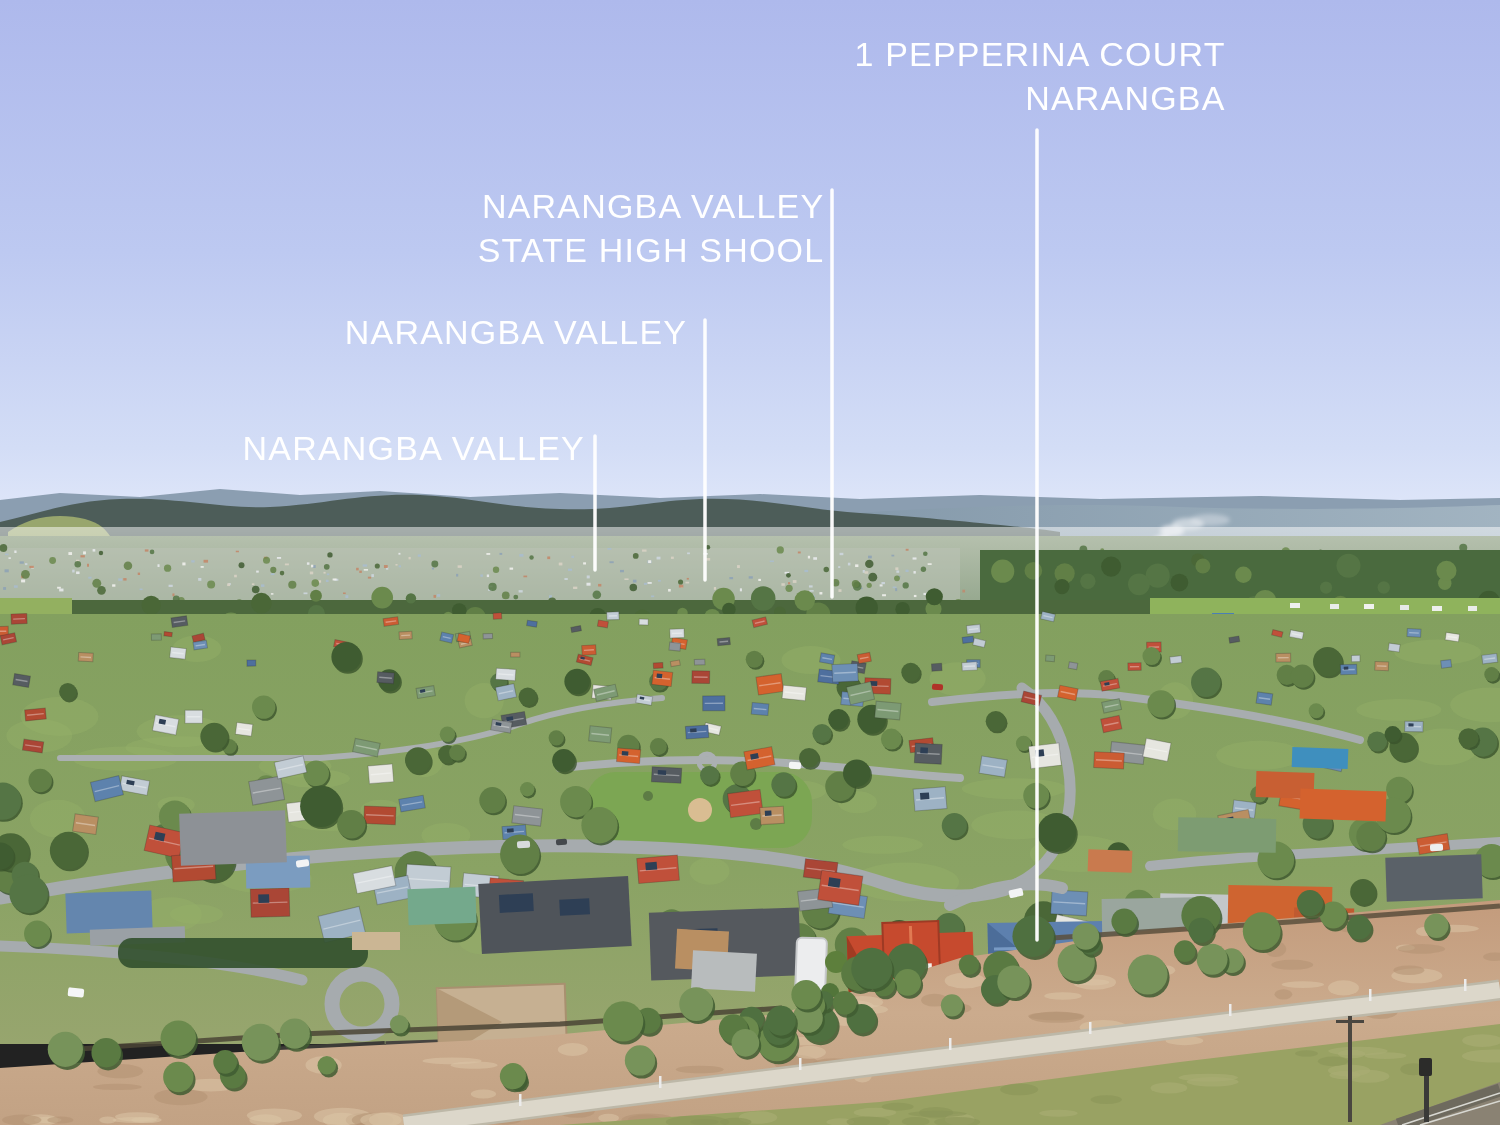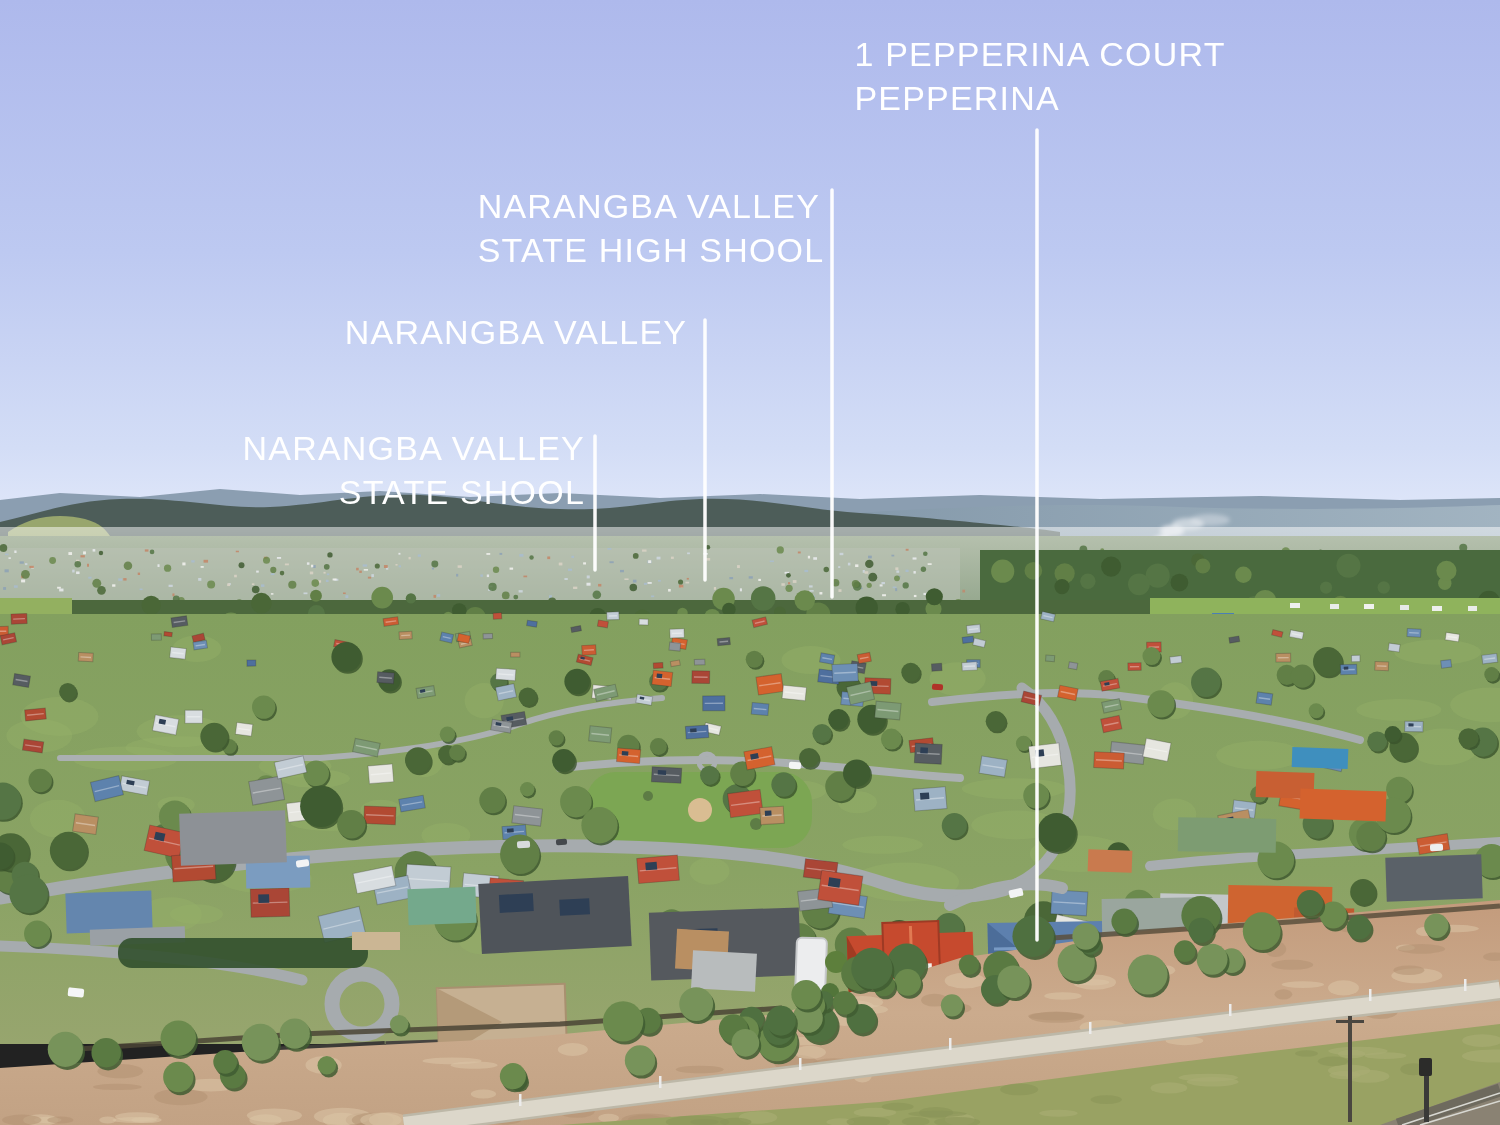--- a/index.html
+++ b/index.html
@@ -1,20 +1,20 @@
 <!DOCTYPE html>
 <html style="--label-color: #ffffff;"><head>
 <meta charset="utf-8">
 <style>
   html,body{margin:0;padding:0;background:#222;}
   .stage{position:relative;width:1500px;height:1125px;overflow:hidden;
          font-family:"Liberation Sans","DejaVu Sans",sans-serif;}
   .stage svg{position:absolute;inset:0;display:block;}
   .annotation{position:absolute;color:var(--label-color,#fff);font-size:34px;line-height:44px;
-              letter-spacing:1.2px;font-weight:400;text-align:left;white-space:nowrap;
+              letter-spacing:1.2px;font-weight:400;text-align:right;white-space:nowrap;
               -webkit-font-smoothing:antialiased;}
   .annotation.right{text-align:right;}
 </style>
 </head>
 <body>
 
 <div class="stage">
 <svg viewBox="0 0 1500 1125" width="1500" height="1125" preserveAspectRatio="none">
   <defs>
     <linearGradient id="skyGrad" x1="0" y1="0" x2="0" y2="1">
@@ -1654,26 +1654,25 @@
   <g stroke="#ffffff" stroke-width="3.5" stroke-linecap="round" opacity="0.96">
     <line x1="1037" y1="130" x2="1037" y2="940"></line>
     <line x1="832" y1="190" x2="832" y2="597"></line>
     <line x1="705" y1="320" x2="705" y2="580"></line>
     <line x1="595" y1="436" x2="595" y2="570"></line>
   </g>
 </svg>
 
 <div class="annotation" style="left:1040px;top:32px;transform:translateX(-50%);">
   <div>1 PEPPERINA COURT</div>
-  <div>PEPPERINA</div>
+  <div>NARANGBA</div>
 </div>
 <div class="annotation" style="left:651px;top:184px;transform:translateX(-50%);">
   <div>NARANGBA VALLEY</div>
   <div>STATE HIGH SHOOL</div>
 </div>
 <div class="annotation" style="left:516px;top:310px;transform:translateX(-50%);">
   <div>NARANGBA VALLEY</div>
 </div>
 <div class="annotation right" style="right:915px;top:426px;">
   <div>NARANGBA VALLEY</div>
-  <div>STATE SHOOL</div>
 </div>
 </div>
 
 </body></html>

